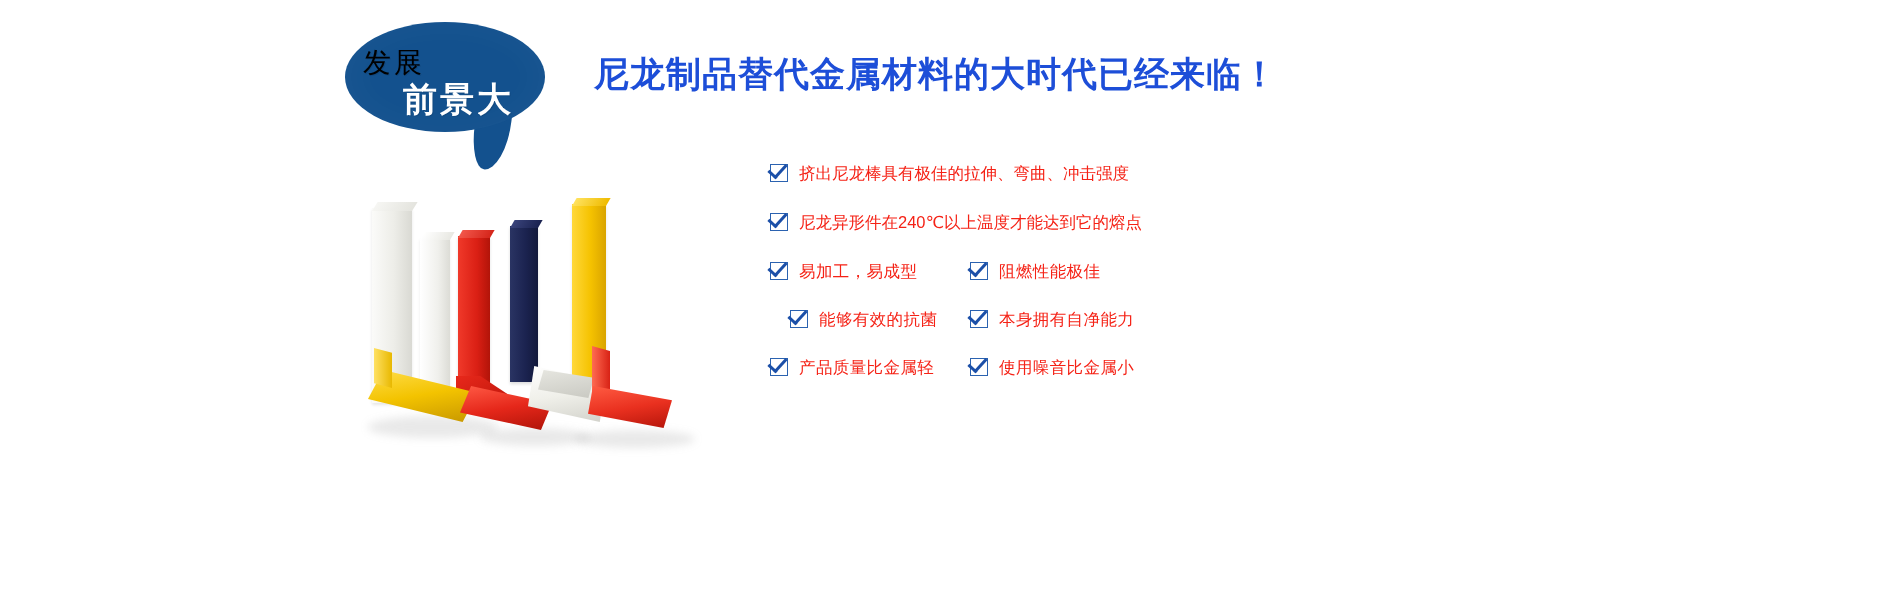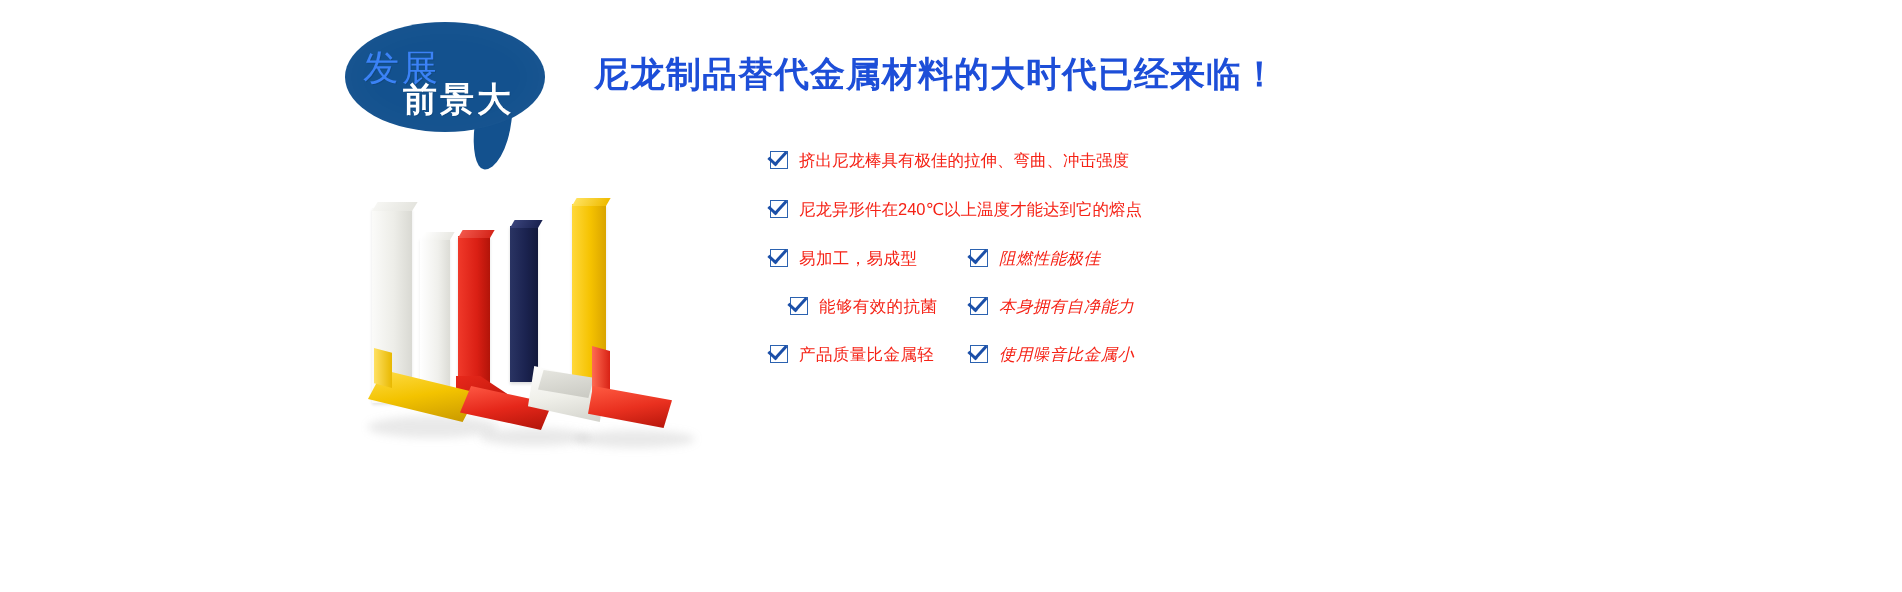--- a/index.html
+++ b/index.html
@@ -22,21 +22,21 @@
   }
   .bubble-tail{
     position:absolute;left:128px;top:88px;width:36px;height:60px;
     background:#13518E;
     border-radius:0 0 60% 40% / 0 0 85% 70%;
     transform:rotate(7deg);
   }
   .bubble-text{position:absolute;left:0;top:0;width:200px;height:110px;}
   .bub-l1{
     position:absolute;left:18px;top:22px;
-    color:#3b82f6;font-size:36px;font-weight:400;letter-spacing:3px;
+    color:#000000;font-size:28px;font-weight:400;letter-spacing:3px;
     text-shadow:1px 1px 0 rgba(0,0,0,0.10);
   }
   .bub-l2{
     position:absolute;left:58px;top:55px;
     color:#ffffff;font-size:34px;font-weight:700;letter-spacing:3px;
     text-shadow:1px 1px 0 rgba(0,0,0,0.10);
   }
 
   
   .headline{
@@ -48,24 +48,24 @@
     white-space:nowrap;
     line-height:44px;
   }
 
   
   .photo{position:absolute;left:360px;top:190px;width:340px;height:270px;}
   .bar{position:absolute;}
   .shadow-soft{position:absolute;border-radius:50%;background:rgba(120,120,120,0.16);filter:blur(4px);}
 
   
-  .bullets{position:absolute;left:770px;top:139px;width:640px;height:290px;}
+  .bullets{position:absolute;left:770px;top:152px;width:640px;height:290px;}
   .row{position:absolute;left:0;height:26px;display:flex;align-items:center;}
   .bcell{display:flex;align-items:center;white-space:nowrap;}
-  .bcell.col2{position:absolute;left:200px;font-style:italic;}
+  .bcell.col2{position:absolute;left:200px;}
   .chk{
     width:16px;height:16px;flex:0 0 16px;position:relative;
     border:1.5px solid #2B62B0;background:#ffffff;margin-right:11px;
   }
   .chk:after{
     content:"";position:absolute;left:1px;top:-5px;
     width:8px;height:15px;
     border:solid #1B4FA8;border-width:0 3.5px 3.5px 0;
     transform:rotate(42deg);
   }

